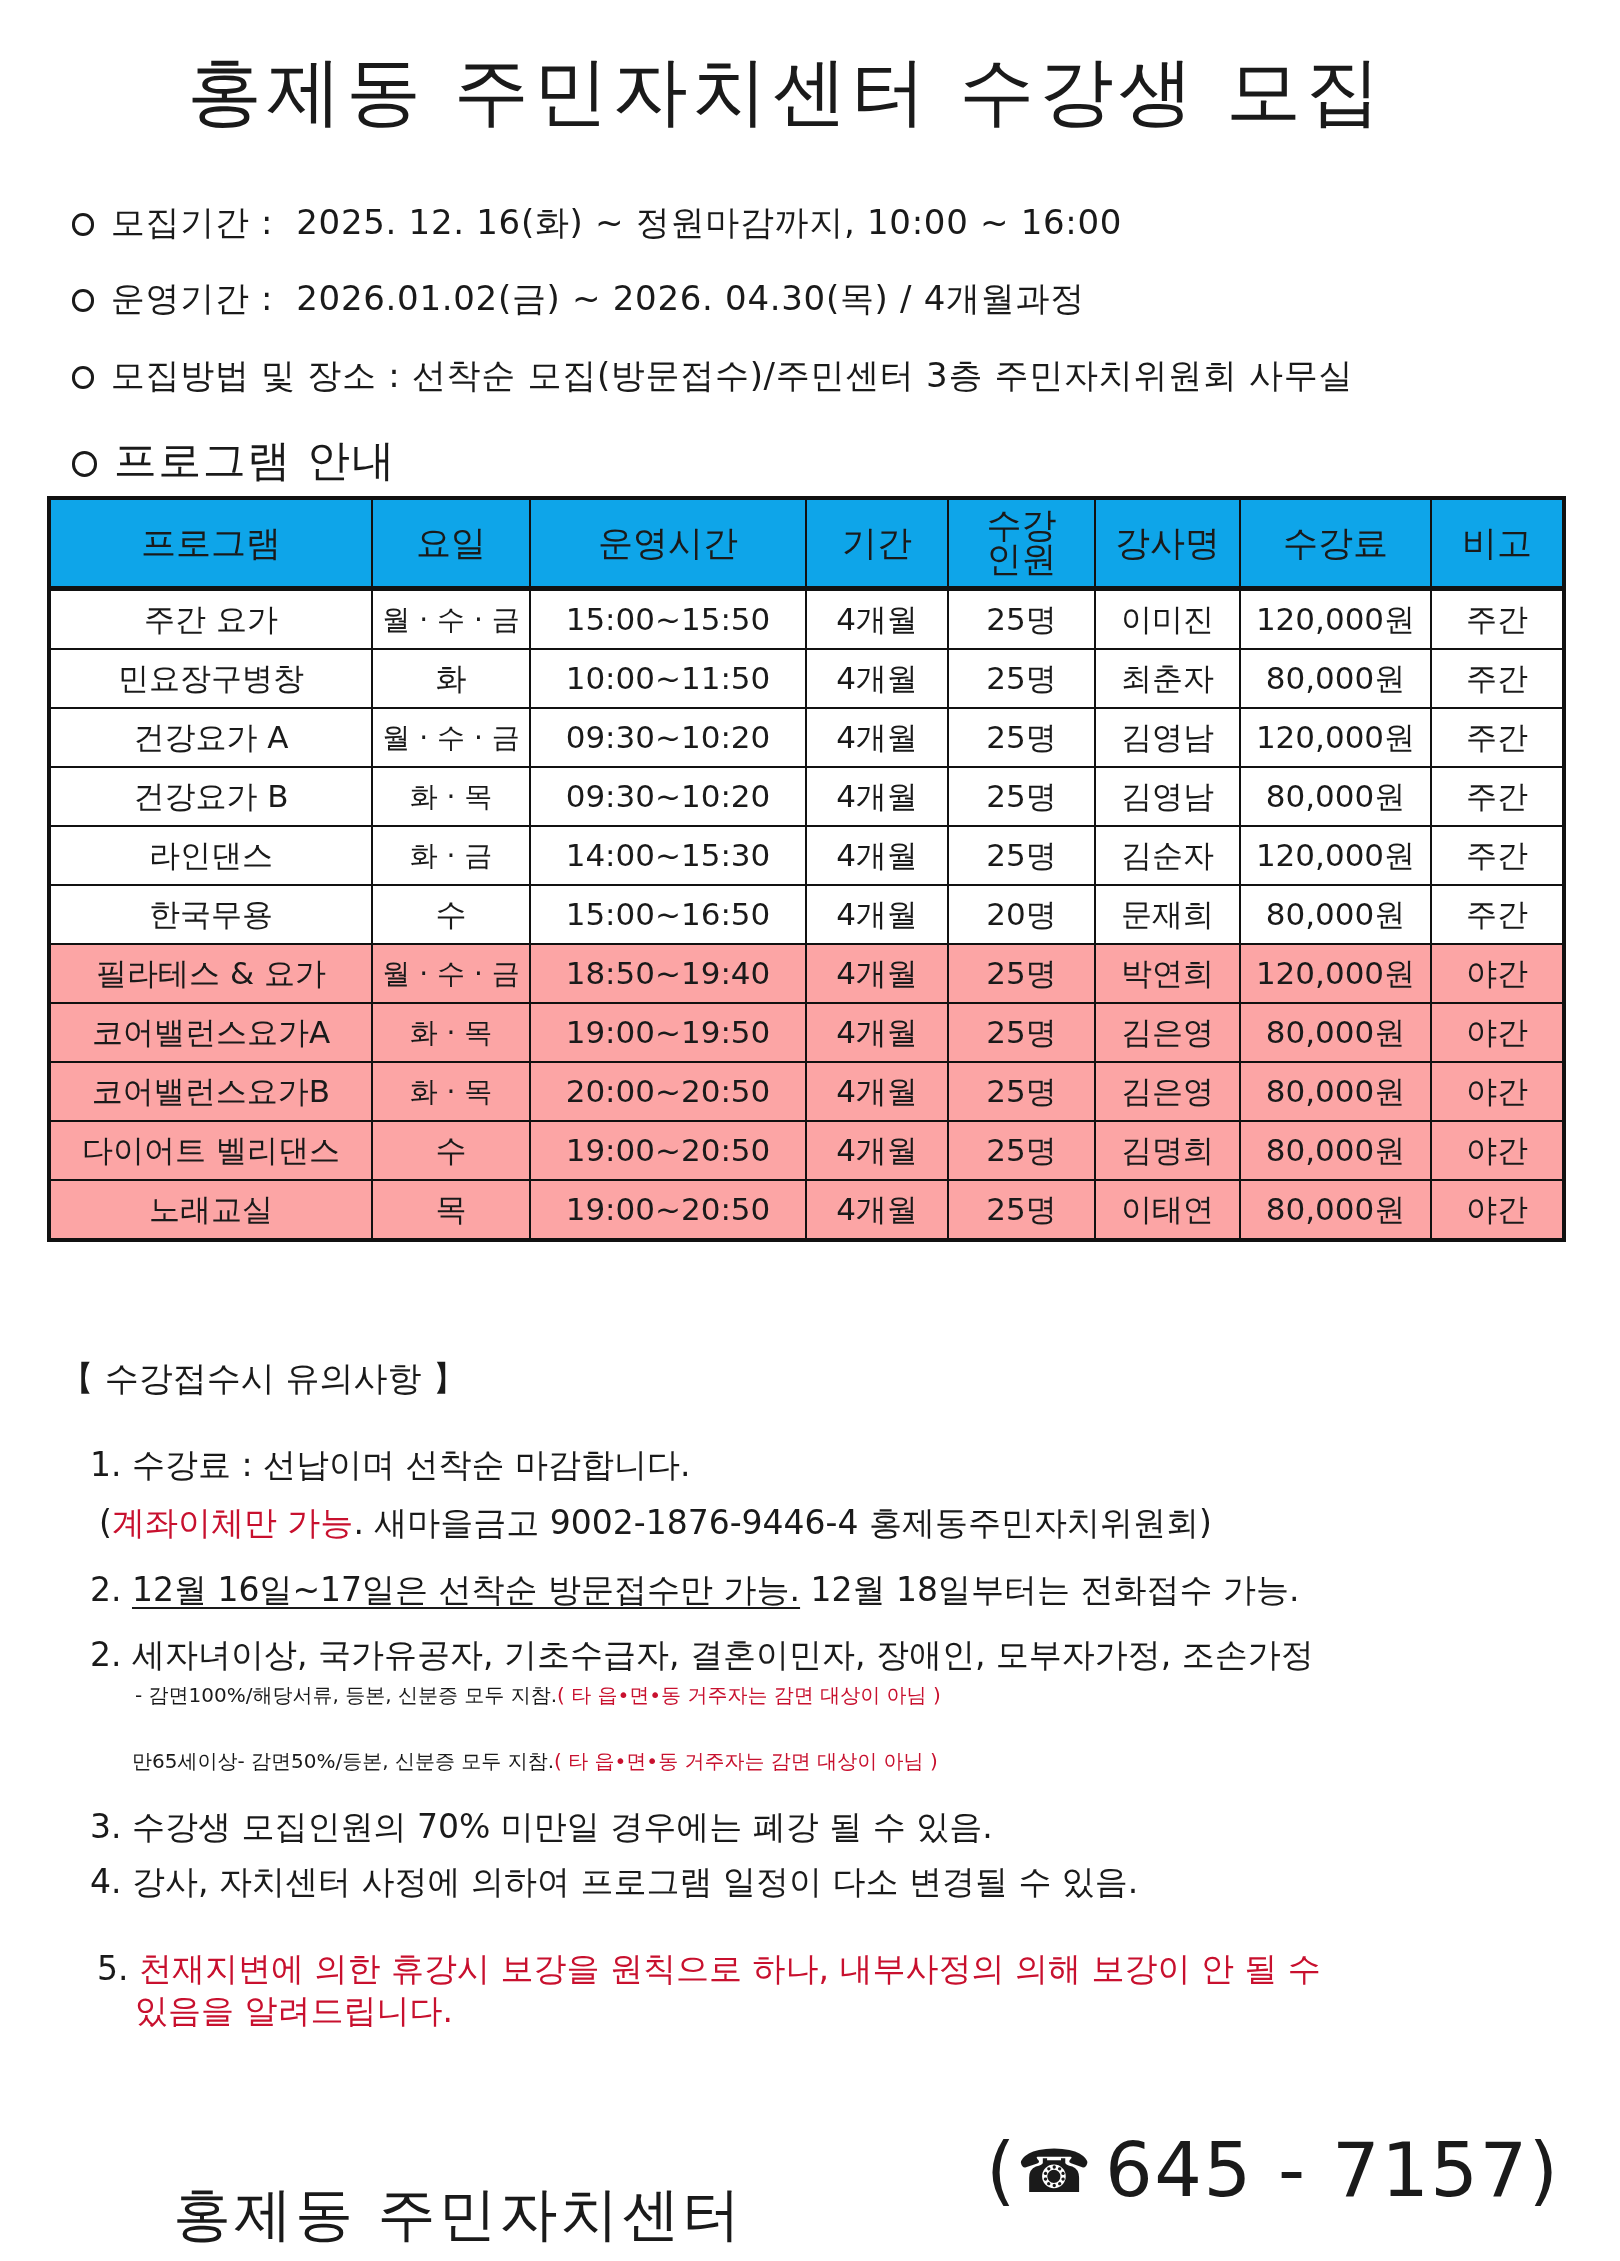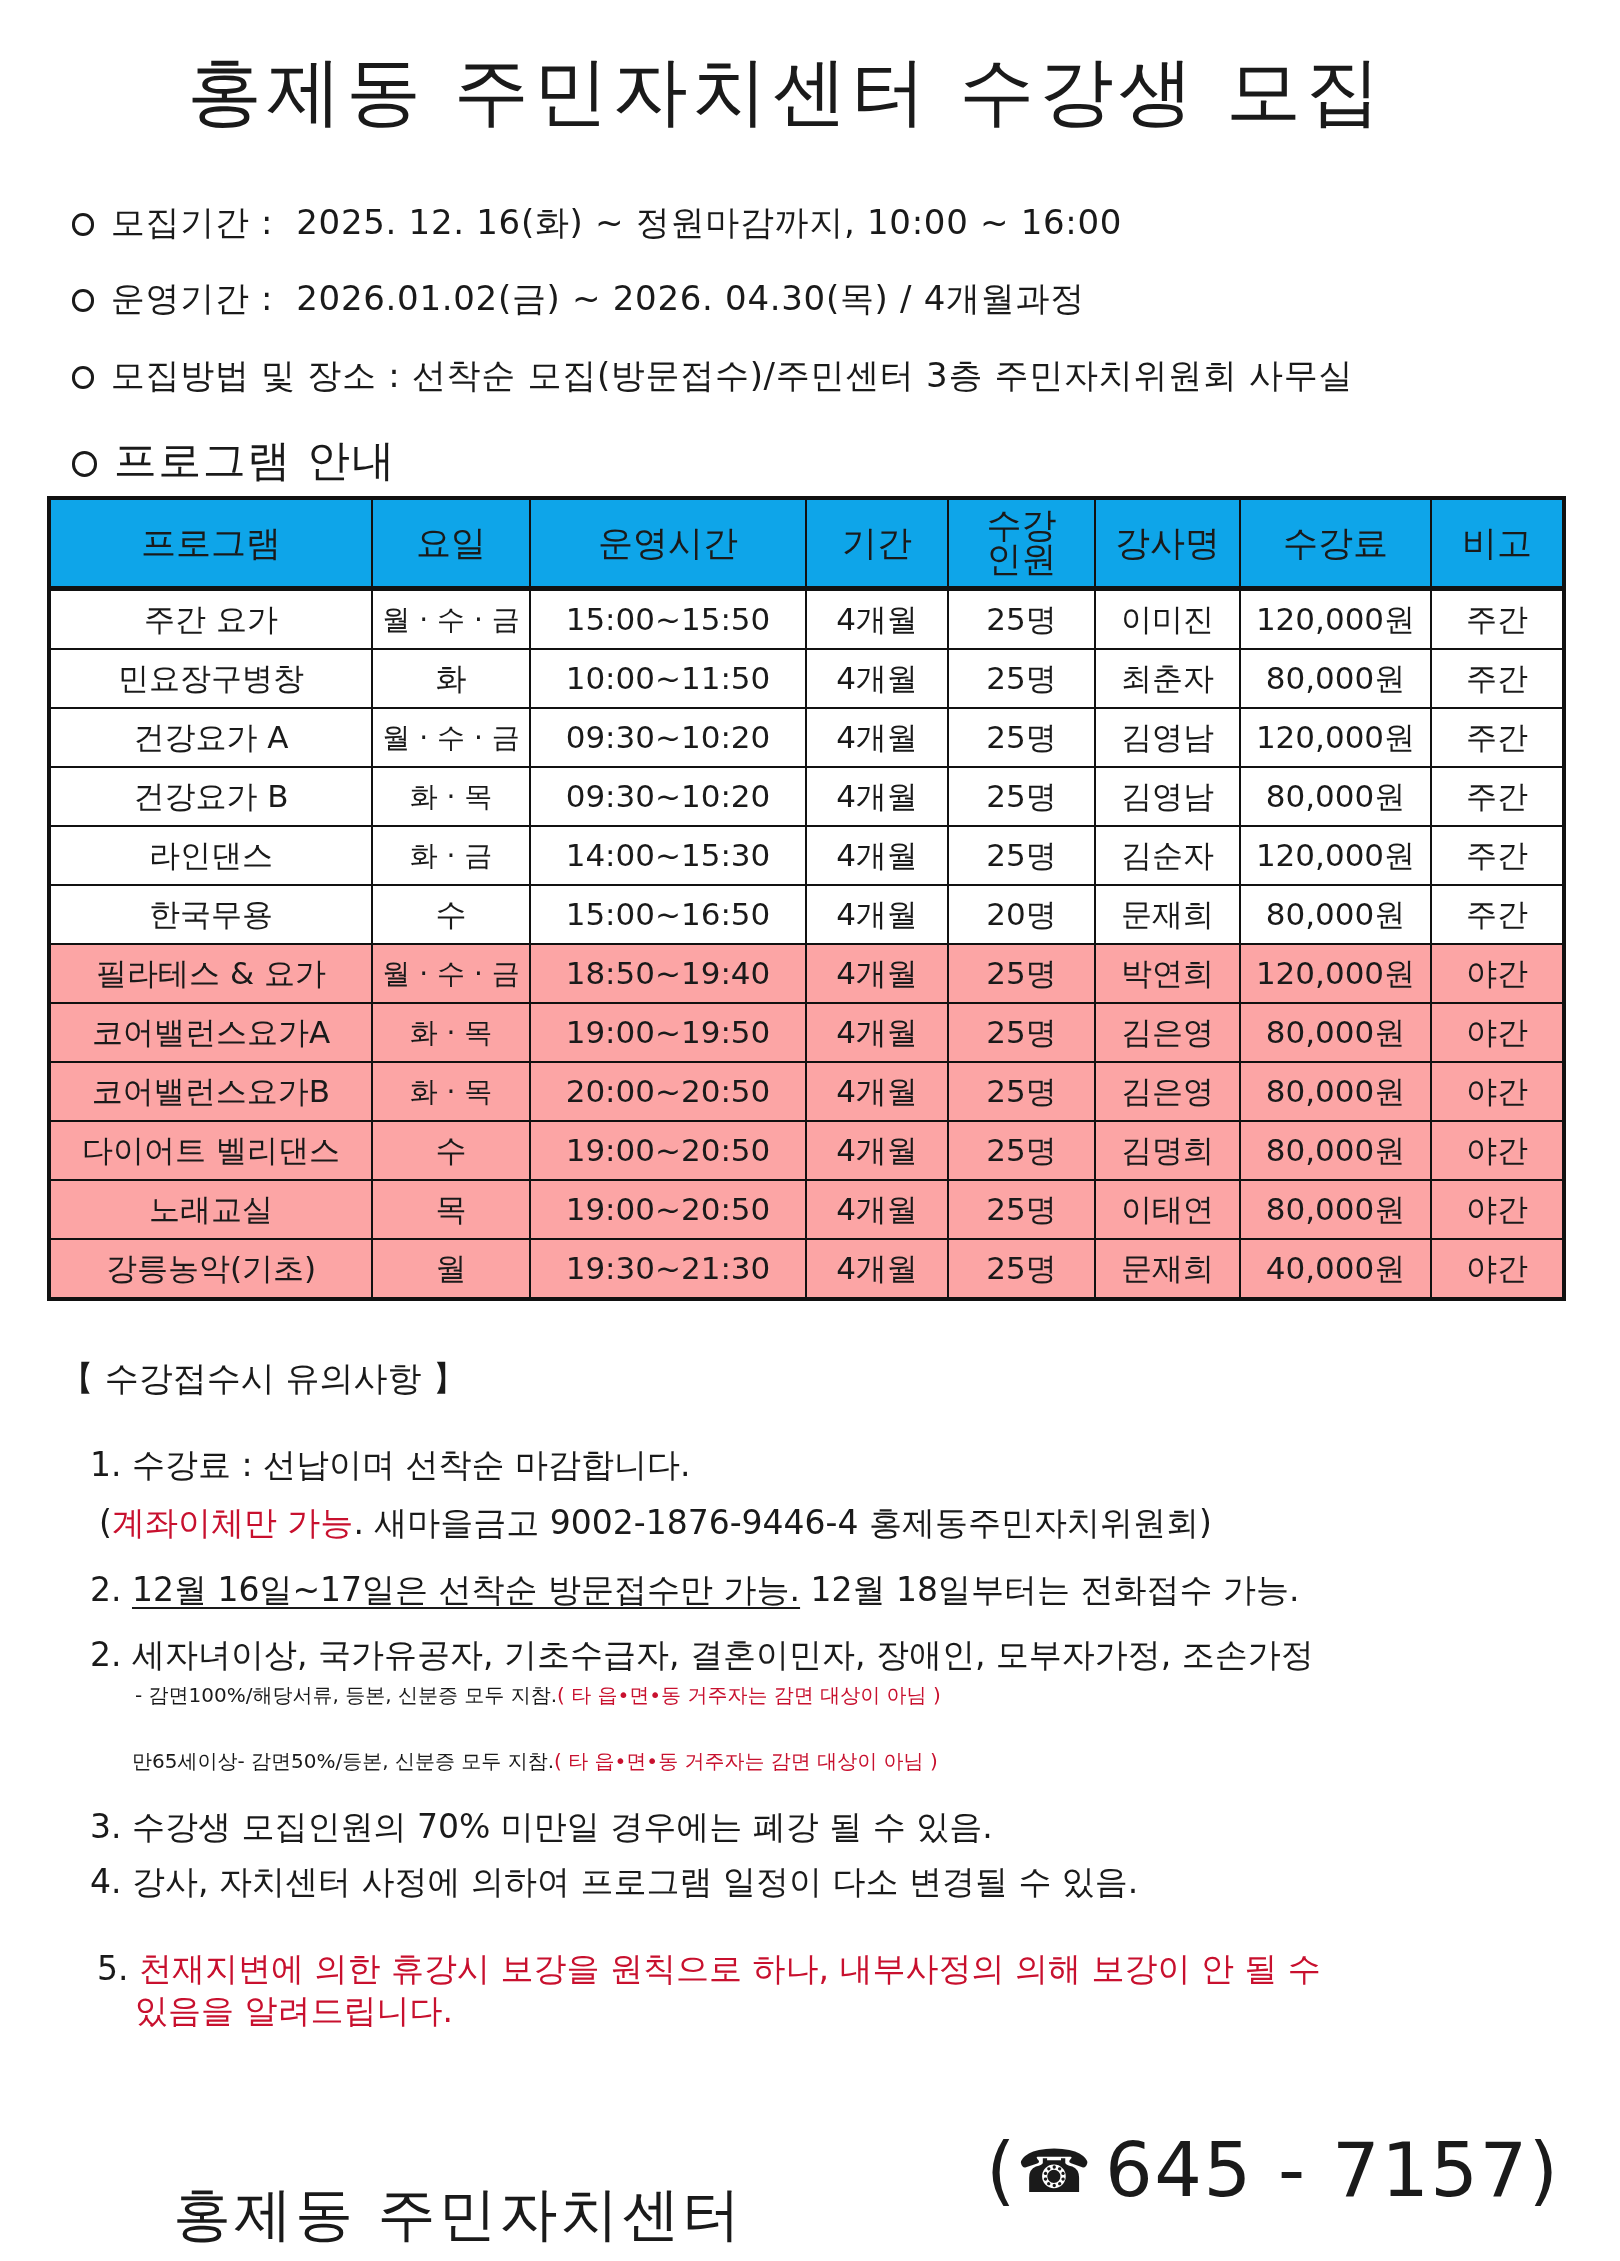--- a/index.html
+++ b/index.html
@@ -174,30 +174,20 @@
       <tr class="night">
         <td>노래교실</td>
         <td>목</td>
         <td>19:00~20:50</td>
         <td>4개월</td>
         <td>25명</td>
         <td>이태연</td>
         <td>80,000원</td>
         <td>야간</td>
       </tr>
-      <tr class="night">
-        <td>강릉농악(기초)</td>
-        <td>월</td>
-        <td>19:30~21:30</td>
-        <td>4개월</td>
-        <td>25명</td>
-        <td>문재희</td>
-        <td>40,000원</td>
-        <td>야간</td>
-      </tr>
     </tbody>
 </table>
 
 <div class="abs notes-head">【 수강접수시 유의사항 】</div>
 
 <div class="abs note" style="top:1444px;">1. 수강료 : 선납이며 선착순 마감합니다.</div>
 <div class="abs note" style="top:1502px; left:99px;"><span>(</span><span class="red">계좌이체만 가능</span><span>. 새마을금고 9002-1876-9446-4 홍제동주민자치위원회)</span></div>
 <div class="abs note" style="top:1569px;"><span>2. </span><span class="ul">12월 16일~17일은 선착순 방문접수만 가능.</span><span> 12월 18일부터는 전화접수 가능.</span></div>
 <div class="abs note" style="top:1634px;">2. 세자녀이상, 국가유공자, 기초수급자, 결혼이민자, 장애인, 모부자가정, 조손가정</div>
 <div class="abs note sub" style="top:1674px; left:135px;"><span>- 감면100%/해당서류, 등본, 신분증 모두 지참.</span><span class="red">( 타 읍•면•동 거주자는 감면 대상이 아님 )</span></div>

